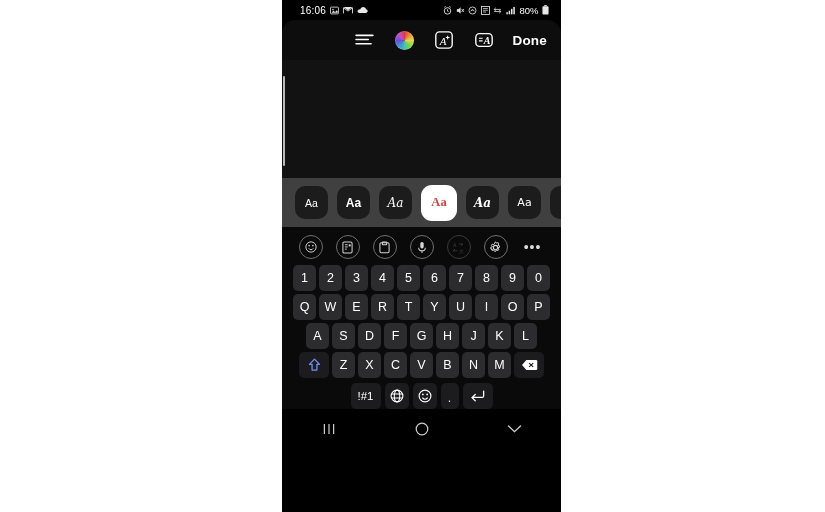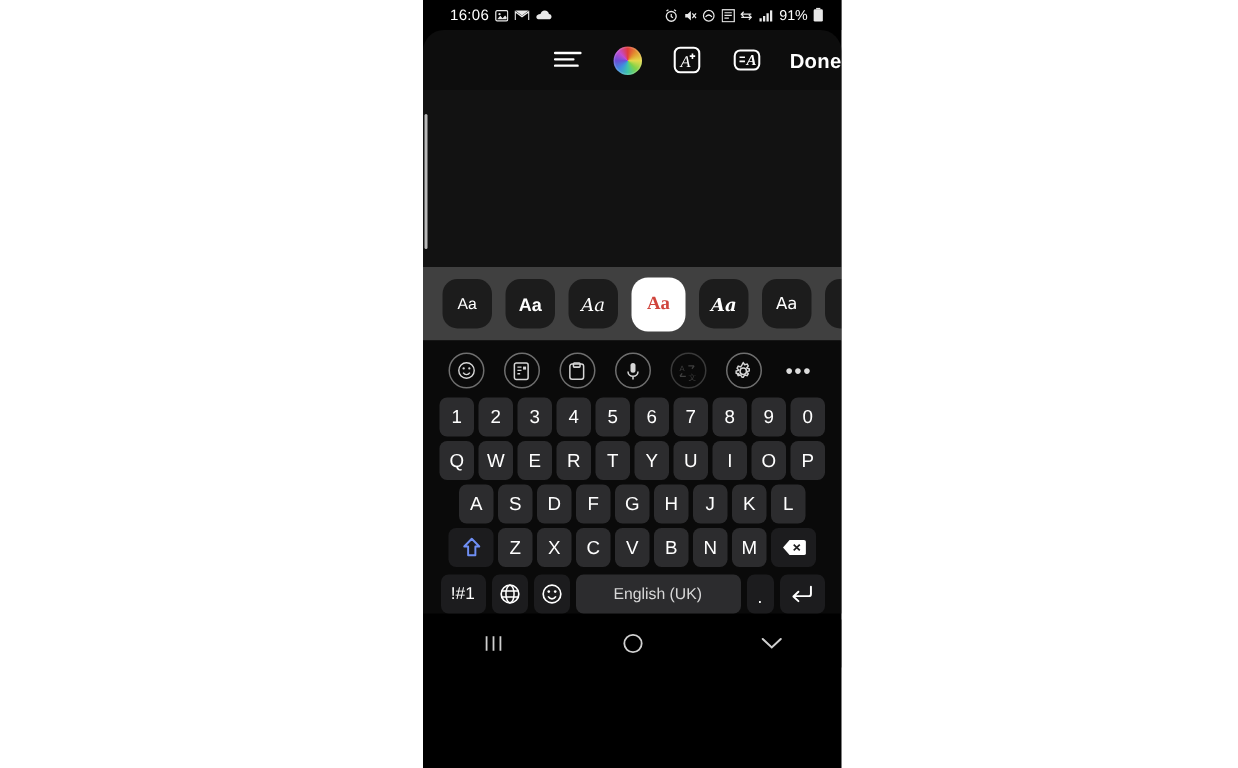--- a/index.html
+++ b/index.html
@@ -44,21 +44,21 @@
   }
   .colorwheel{
     width:19px;height:19px;border-radius:50%;
     background:
       conic-gradient(from 0deg,
         #e23a3a,#e2952f,#e3d94a,#7fd24a,#3fc6a8,#3f8fe0,#6a4fd6,#c24bd1,#e23a3a);
     box-shadow:0 0 0 1px rgba(255,255,255,.15) inset;
   }
   .done{
     color:#ffffff;font-size:13.5px;font-weight:bold;
-    padding-left:8px;cursor:pointer;letter-spacing:.2px;
+    padding-right:14px;padding-left:8px;cursor:pointer;letter-spacing:.2px;
   }
 
   
   .canvas{
     position:relative;width:100%;height:118px;background:#121212;
   }
   .caret{
     position:absolute;left:1px;top:16px;width:2px;height:90px;
     background:#b9b9b9;border-radius:1px;
   }
@@ -203,21 +203,21 @@
             </svg>
         </span>
         <span class="sb-ico">
           <svg width="10" height="9" viewBox="0 0 12 10">
               <rect x="0.4" y="7" width="1.8" height="2.6" fill="#e8e8e8"></rect>
               <rect x="3.2" y="5.2" width="1.8" height="4.4" fill="#e8e8e8"></rect>
               <rect x="6" y="3" width="1.8" height="6.6" fill="#e8e8e8"></rect>
               <rect x="8.8" y="0.7" width="1.8" height="8.9" fill="#e8e8e8"></rect>
             </svg>
         </span>
-        <span class="sb-batt">91%</span>
+        <span class="sb-batt">80%</span>
         <span class="sb-ico">
           <svg width="7" height="10" viewBox="0 0 8 11">
               <rect x="2.4" y="0" width="3.2" height="1.2" fill="#e8e8e8"></rect>
               <rect x="0.5" y="1.2" width="7" height="9.3" rx="1" fill="#e8e8e8"></rect>
             </svg>
         </span>
       </div>
     </div>
 
     <div class="toolbar">
@@ -392,21 +392,20 @@
             </svg>
         </div>
         <div class="key emo">
           <svg width="14" height="14" viewBox="0 0 15 15">
               <circle cx="7.5" cy="7.5" r="6.3" fill="none" stroke="#ffffff" stroke-width="1.2"></circle>
               <circle cx="5.2" cy="5.8" r=".95" fill="#ffffff"></circle>
               <circle cx="9.8" cy="5.8" r=".95" fill="#ffffff"></circle>
               <path d="M4.7 9.2c.8 1.2 1.8 1.8 2.8 1.8s2-.6 2.8-1.8" fill="none" stroke="#ffffff" stroke-width="1.2"></path>
             </svg>
         </div>
-        <div class="key space">English (UK)</div>
         <div class="key period">.</div>
         <div class="key enter">
           <svg width="15" height="13" viewBox="0 0 16 14">
               <path d="M14.6 1.2v5.2a1.6 1.6 0 0 1-1.6 1.6H2.4M5.6 4.8L2 8.2l3.6 3.4" fill="none" stroke="#ffffff" stroke-width="1.4" stroke-linecap="round" stroke-linejoin="round"></path>
             </svg>
         </div>
       </div>
     </div>
 
     <div class="navbar">

